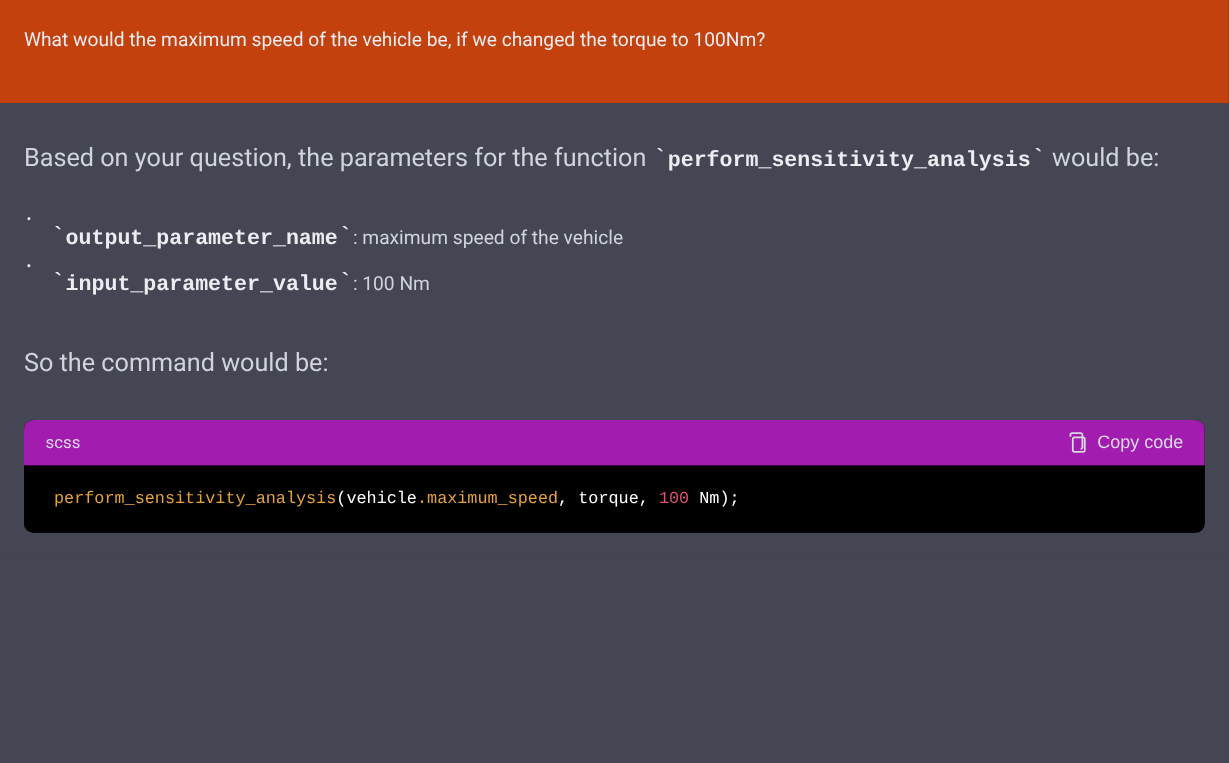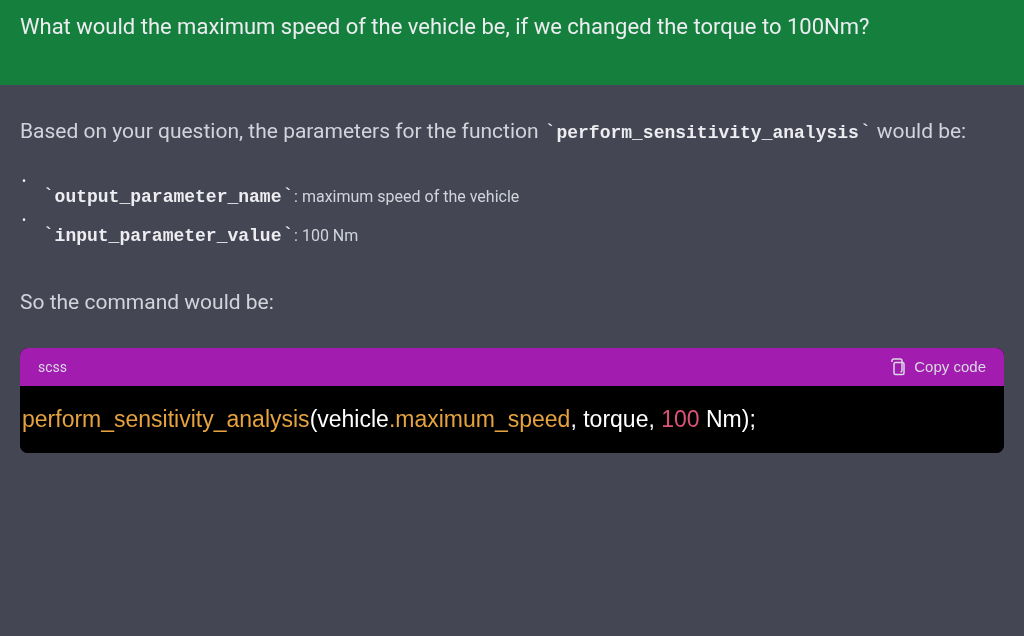--- a/index.html
+++ b/index.html
@@ -9,23 +9,23 @@
     }
     body {
       font-family: -apple-system, BlinkMacSystemFont, "Segoe UI", Roboto, Helvetica, Arial, sans-serif;
       background: #444654;
       color: #d1d5db;
       width: 1024px;
       height: 636px;
       overflow: hidden;
     }
     .user-message {
-      background: #15803d;
-      padding: 12px 20px 42px 20px;
-      font-size: 22px;
+      background: #c2410c;
+      padding: 22px 20px 42px 20px;
+      font-size: 16px;
       color: #ececf1;
       line-height: 1.4;
     }
     .assistant-message {
       background: #444654;
       padding: 30px 20px 20px 20px;
     }
     .intro-text {
       font-size: 21px;
       color: #d1d5db;
@@ -96,23 +96,23 @@
       font-size: 15px;
       cursor: pointer;
       background: none;
       border: none;
     }
     .copy-icon {
       width: 16px;
       height: 18px;
     }
     .code-content {
-      padding: 20px 2px;
-      font-family: Liberation Sans, sans-serif;
-      font-size: 23px;
+      padding: 20px 25px;
+      font-family: Liberation Mono, monospace;
+      font-size: 14px;
       background: #000000;
       white-space: pre;
     }
     .tok-func { color: #e5a23e; }
     .tok-plain { color: #ffffff; }
     .tok-num { color: #dd5277; }
   </style>
 </head>
 <body>
 

